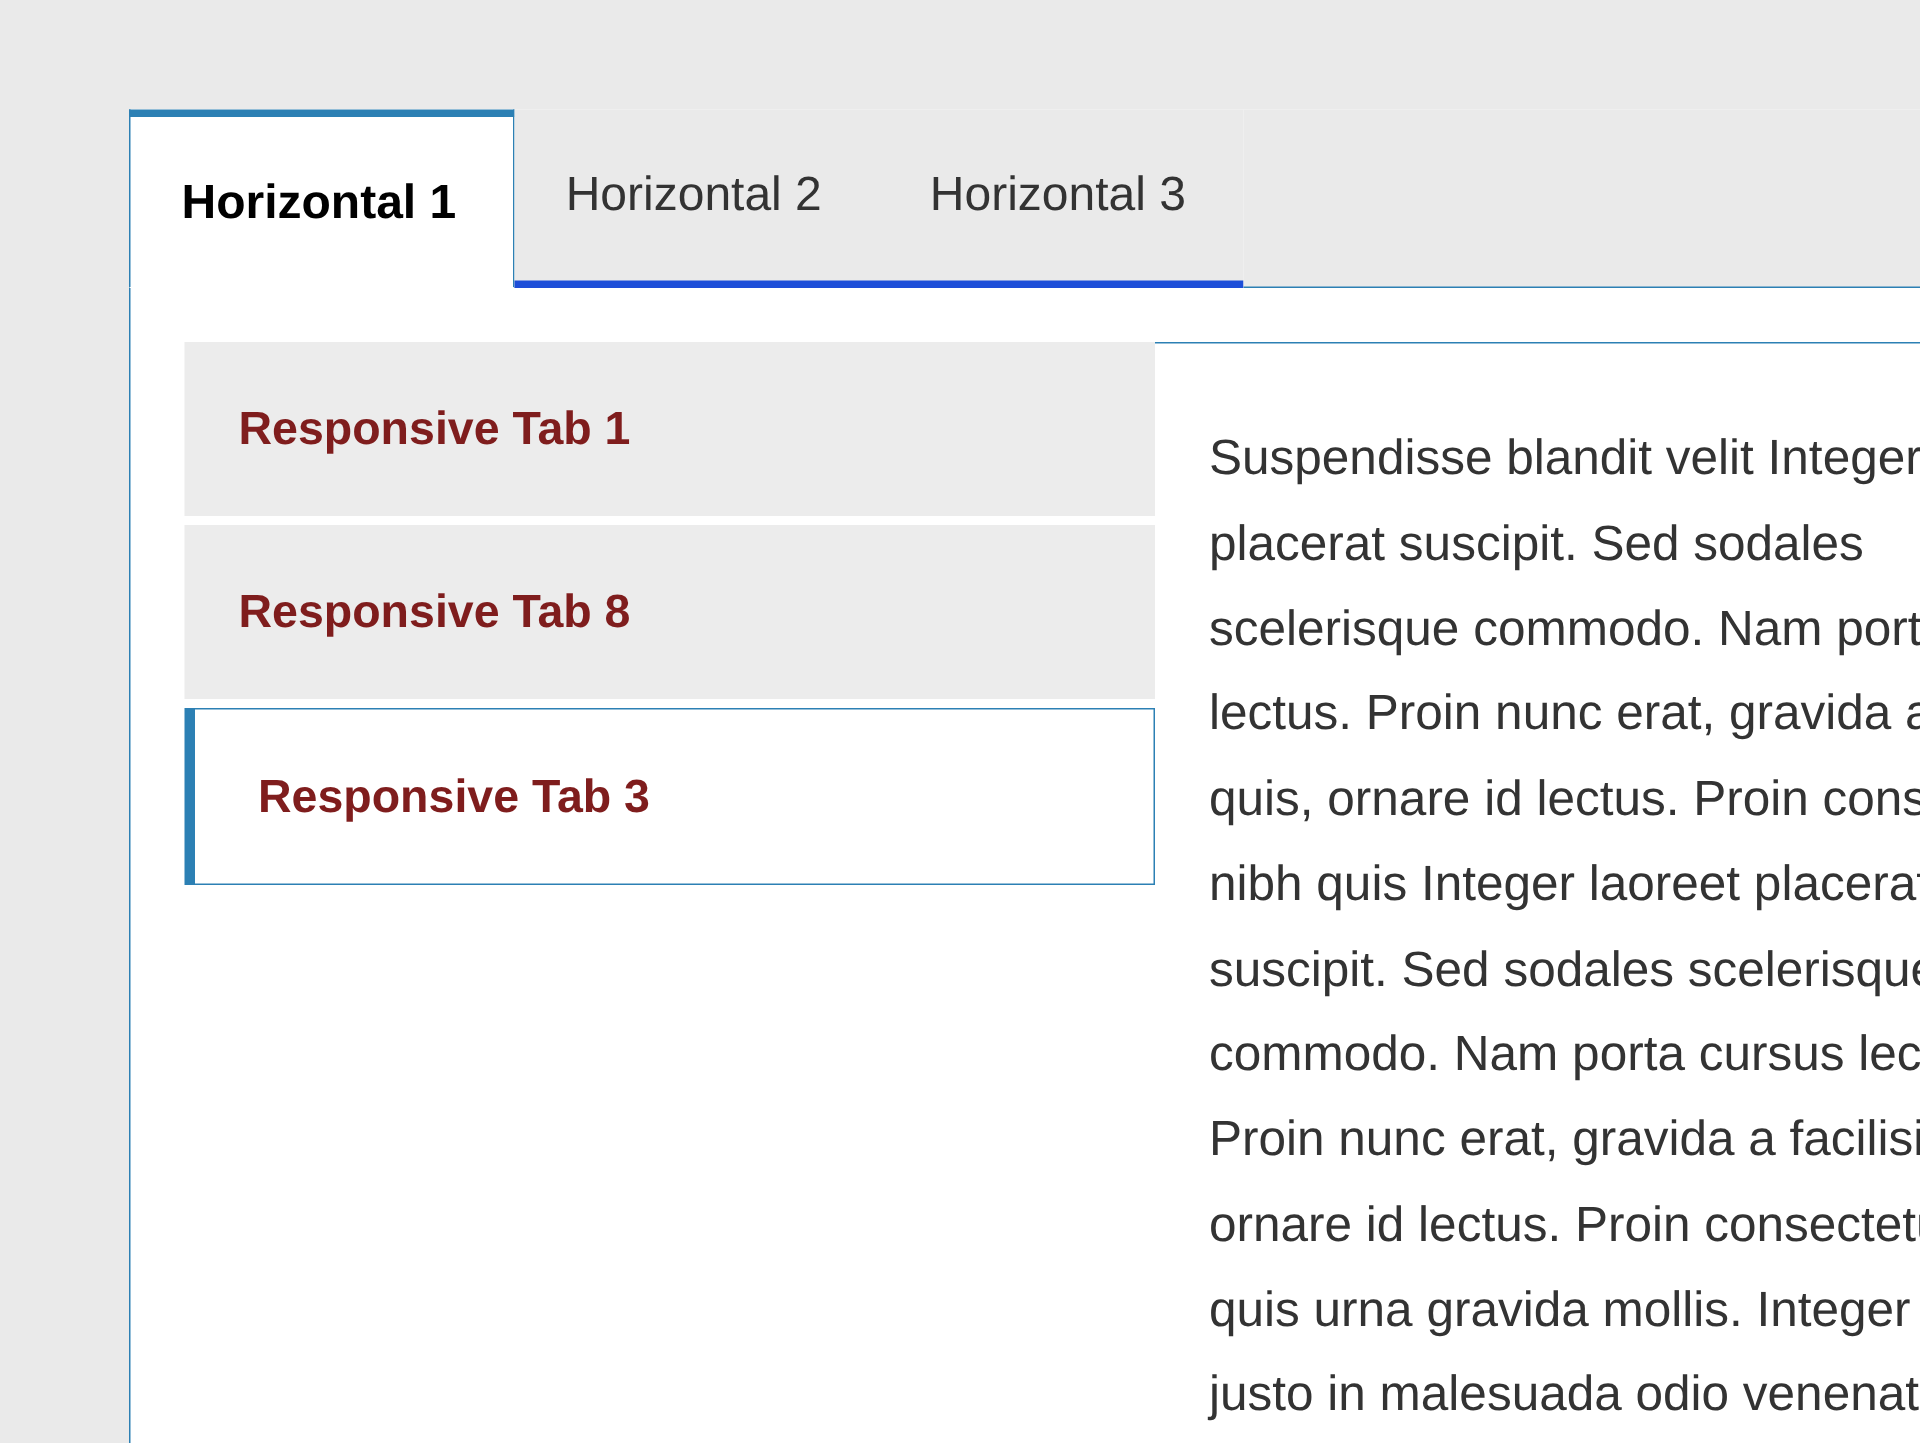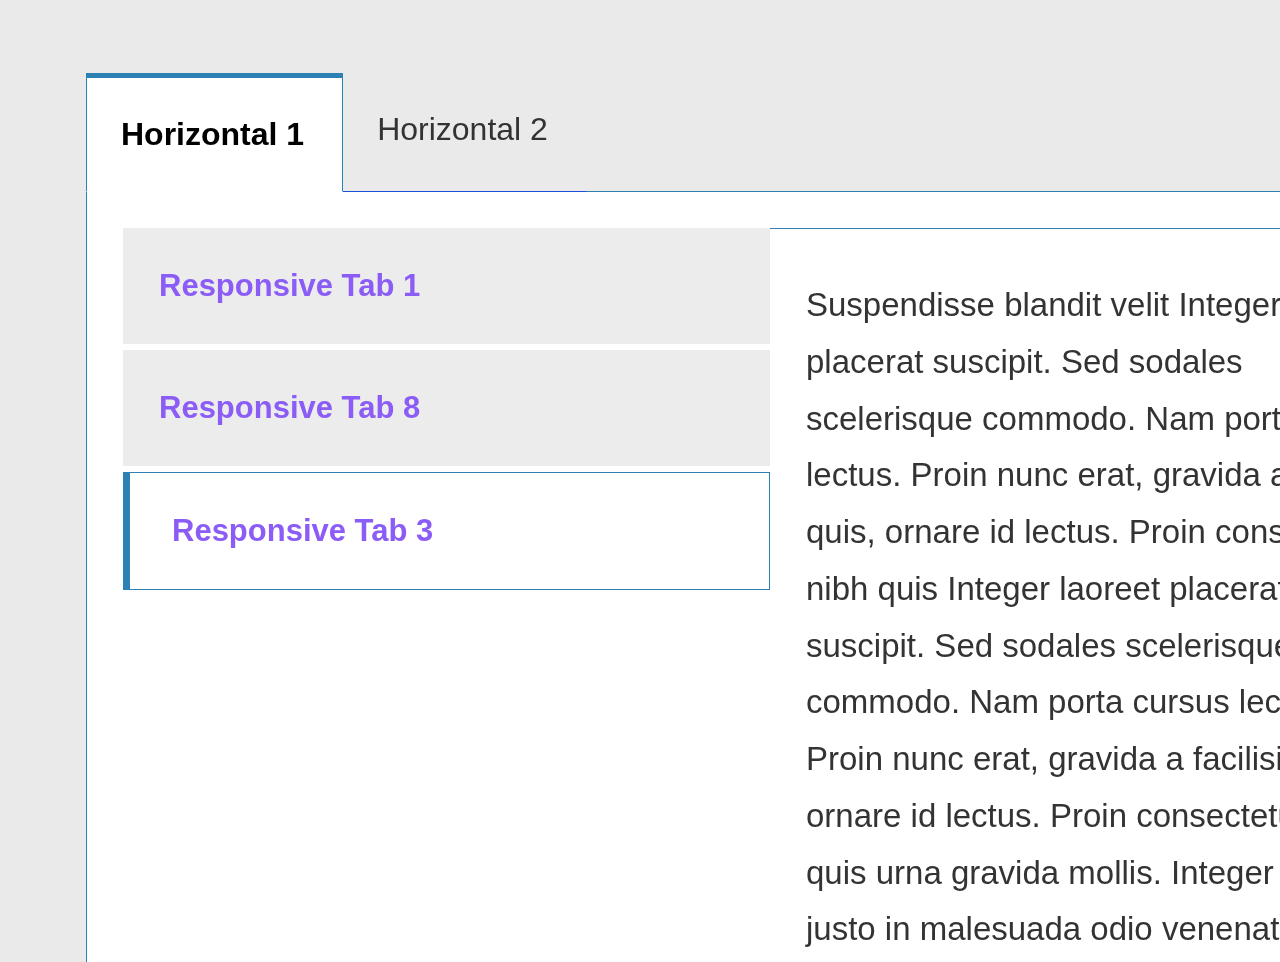--- a/index.html
+++ b/index.html
@@ -28,21 +28,21 @@
       top: 0;
       left: -1px;
     }
     .h-tab {
       padding: 38px 38px 38px 34px;
       font-size: 32px;
       font-weight: 400;
       color: #333;
       cursor: pointer;
       background: #eaeaea;
-      border-bottom: 1px solid #1d4ed8;
+      border-bottom: 5px solid #1d4ed8;
       white-space: nowrap;
     }
     .h-tab.active {
       background: #ffffff;
       border-top: 5px solid #2c80b4;
       border-left: 1px solid #2c80b4;
       border-right: 1px solid #2c80b4;
       border-bottom: 1px solid #ffffff;
       font-weight: 600;
       color: #000000;
@@ -59,21 +59,21 @@
     }
     .vertical-tabs {
       width: 647px;
       flex-shrink: 0;
     }
     .v-tab {
       background: #ececec;
       padding: 40px 36px;
       font-size: 31px;
       font-weight: 600;
-      color: #8b5cf6;
+      color: #7f1d1d;
       margin-bottom: 6px;
       cursor: pointer;
     }
     .v-tab.active {
       background: #ffffff;
       border: 1px solid #2c80b4;
       border-left: 7px solid #2c80b4;
       padding-left: 42px;
       font-weight: 600;
       margin-bottom: 16px;
@@ -95,20 +95,23 @@
 
 <div class="outer-panel">
 
   <div class="horizontal-tabs">
     <div class="h-tab active">
       <span>Horizontal 1</span>
     </div>
     <div class="h-tab">
       <span>Horizontal 2</span>
     </div>
+    <div class="h-tab">
+      <span>Horizontal 3</span>
+    </div>
     <div class="h-tabs-filler"></div>
   </div>
 
   <div class="content-area">
     <div class="vertical-tabs">
       <div class="v-tab">
         <span>Responsive Tab 1</span>
       </div>
       <div class="v-tab">
         <span>Responsive Tab 8</span>

